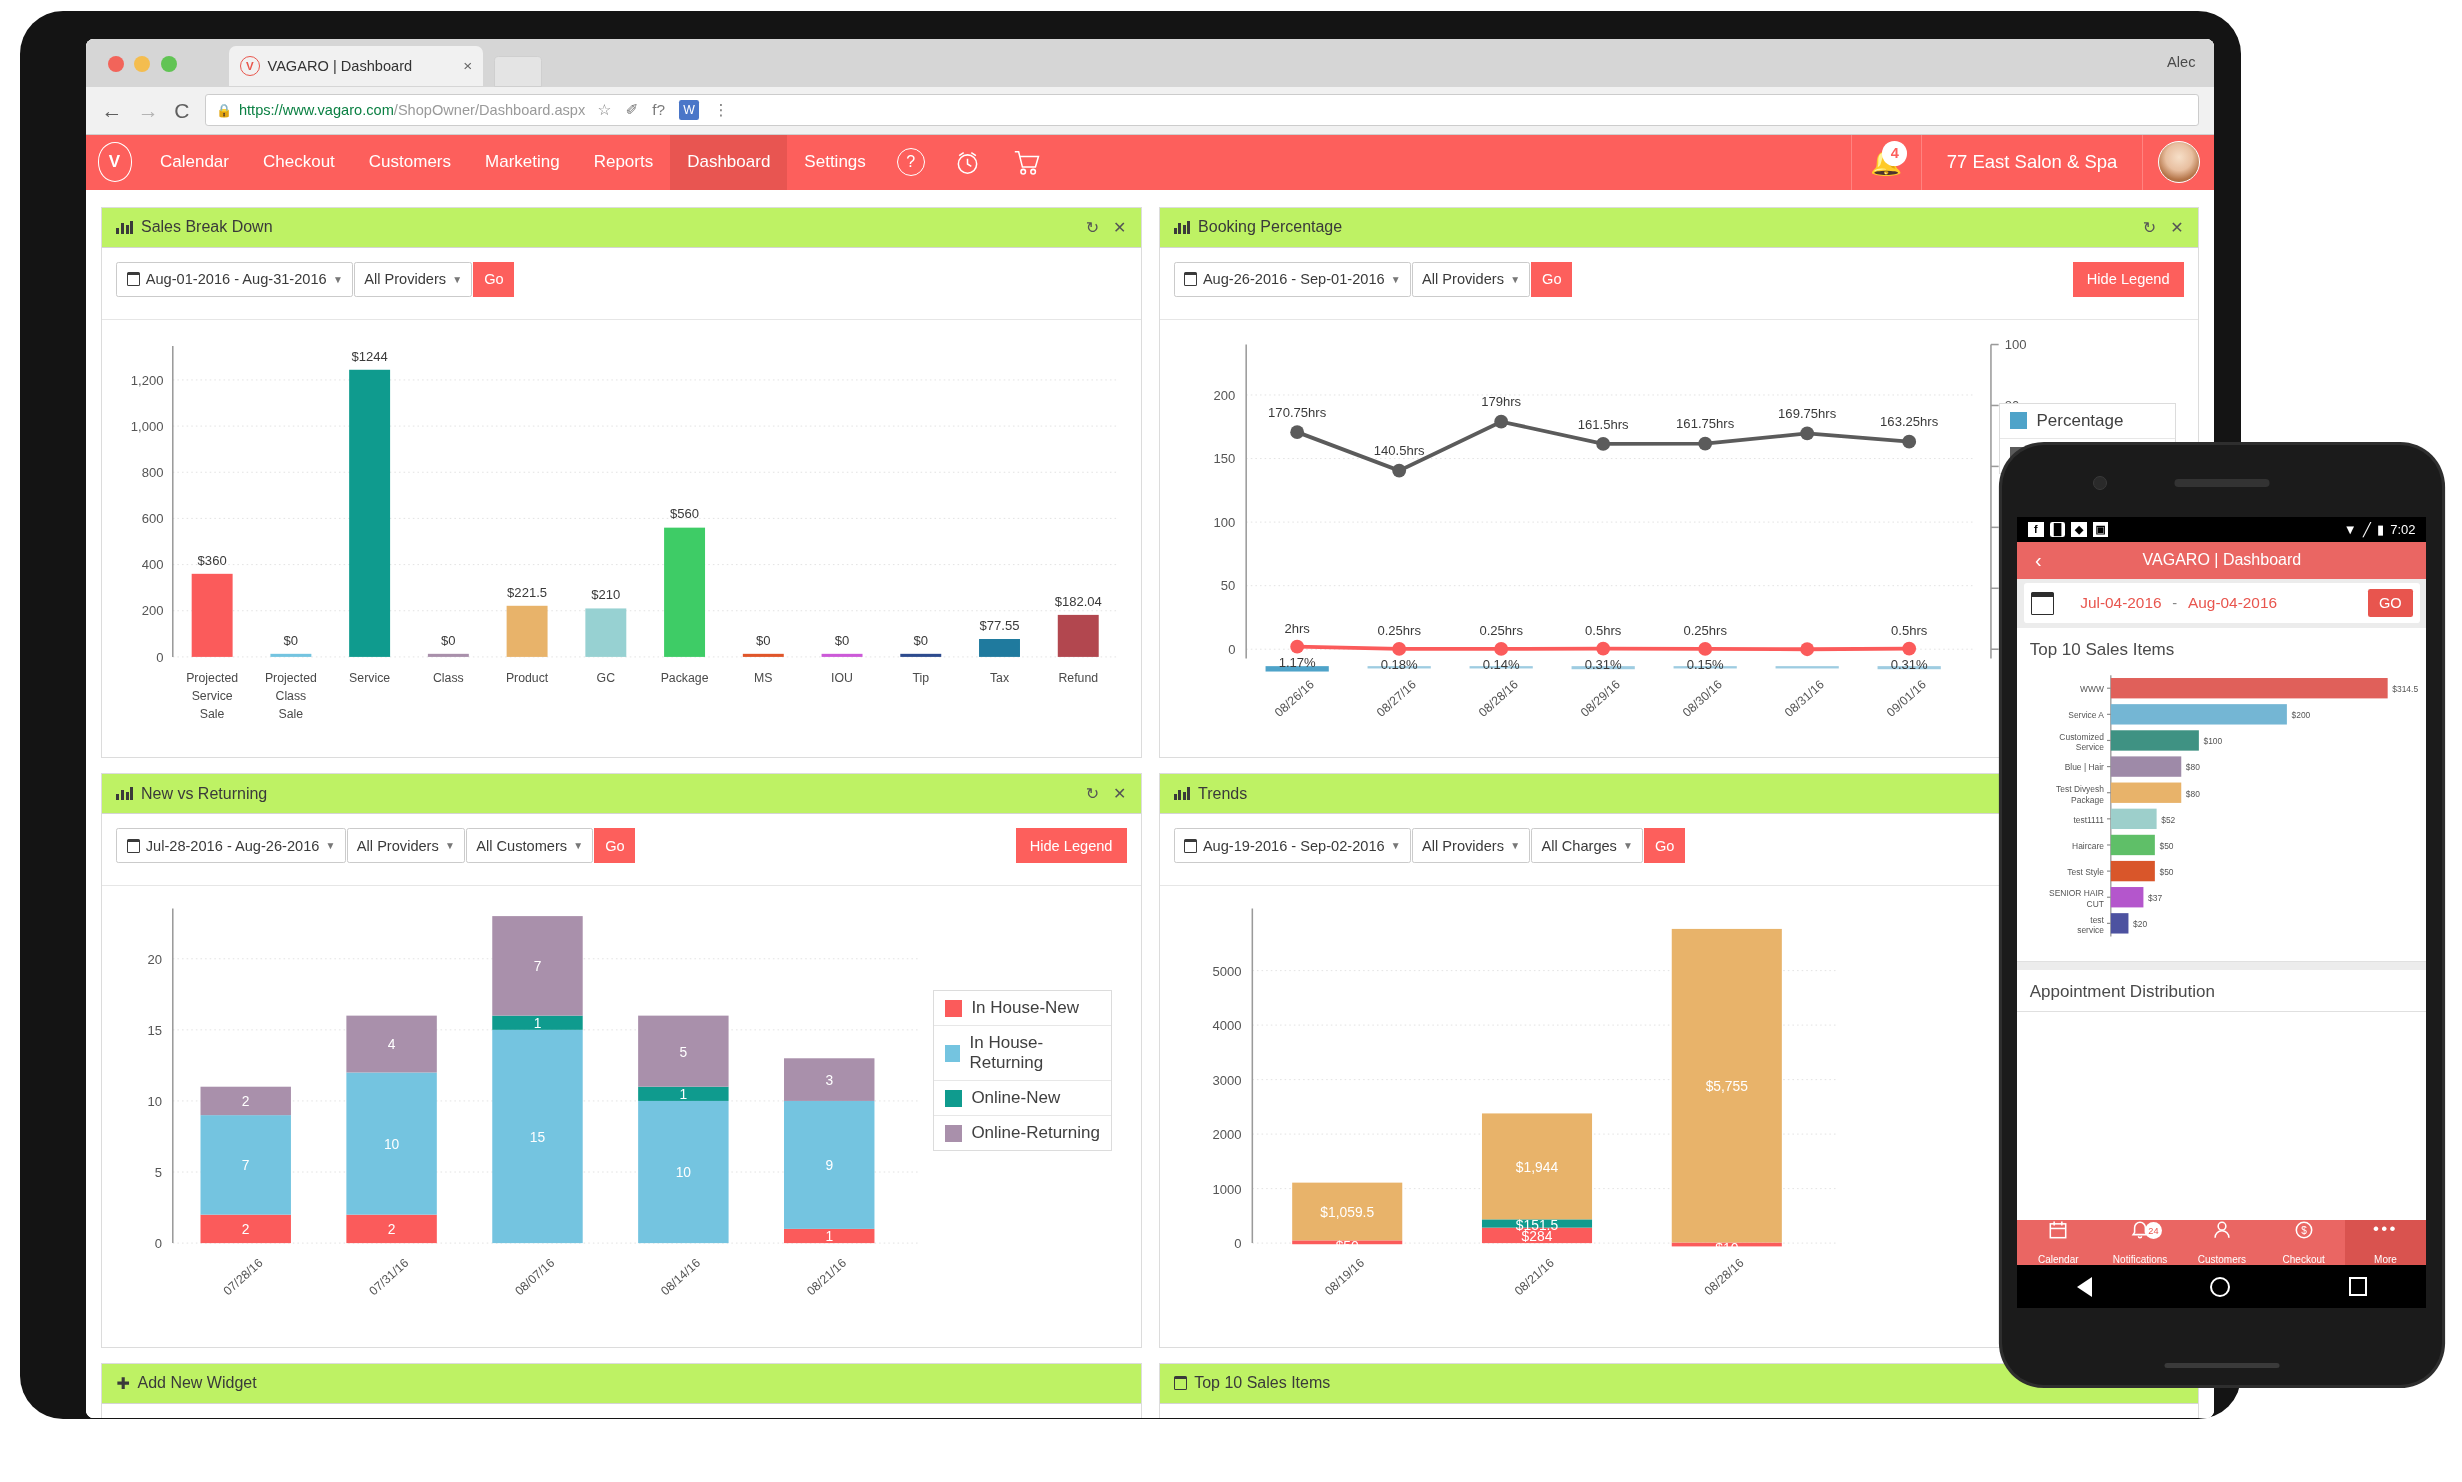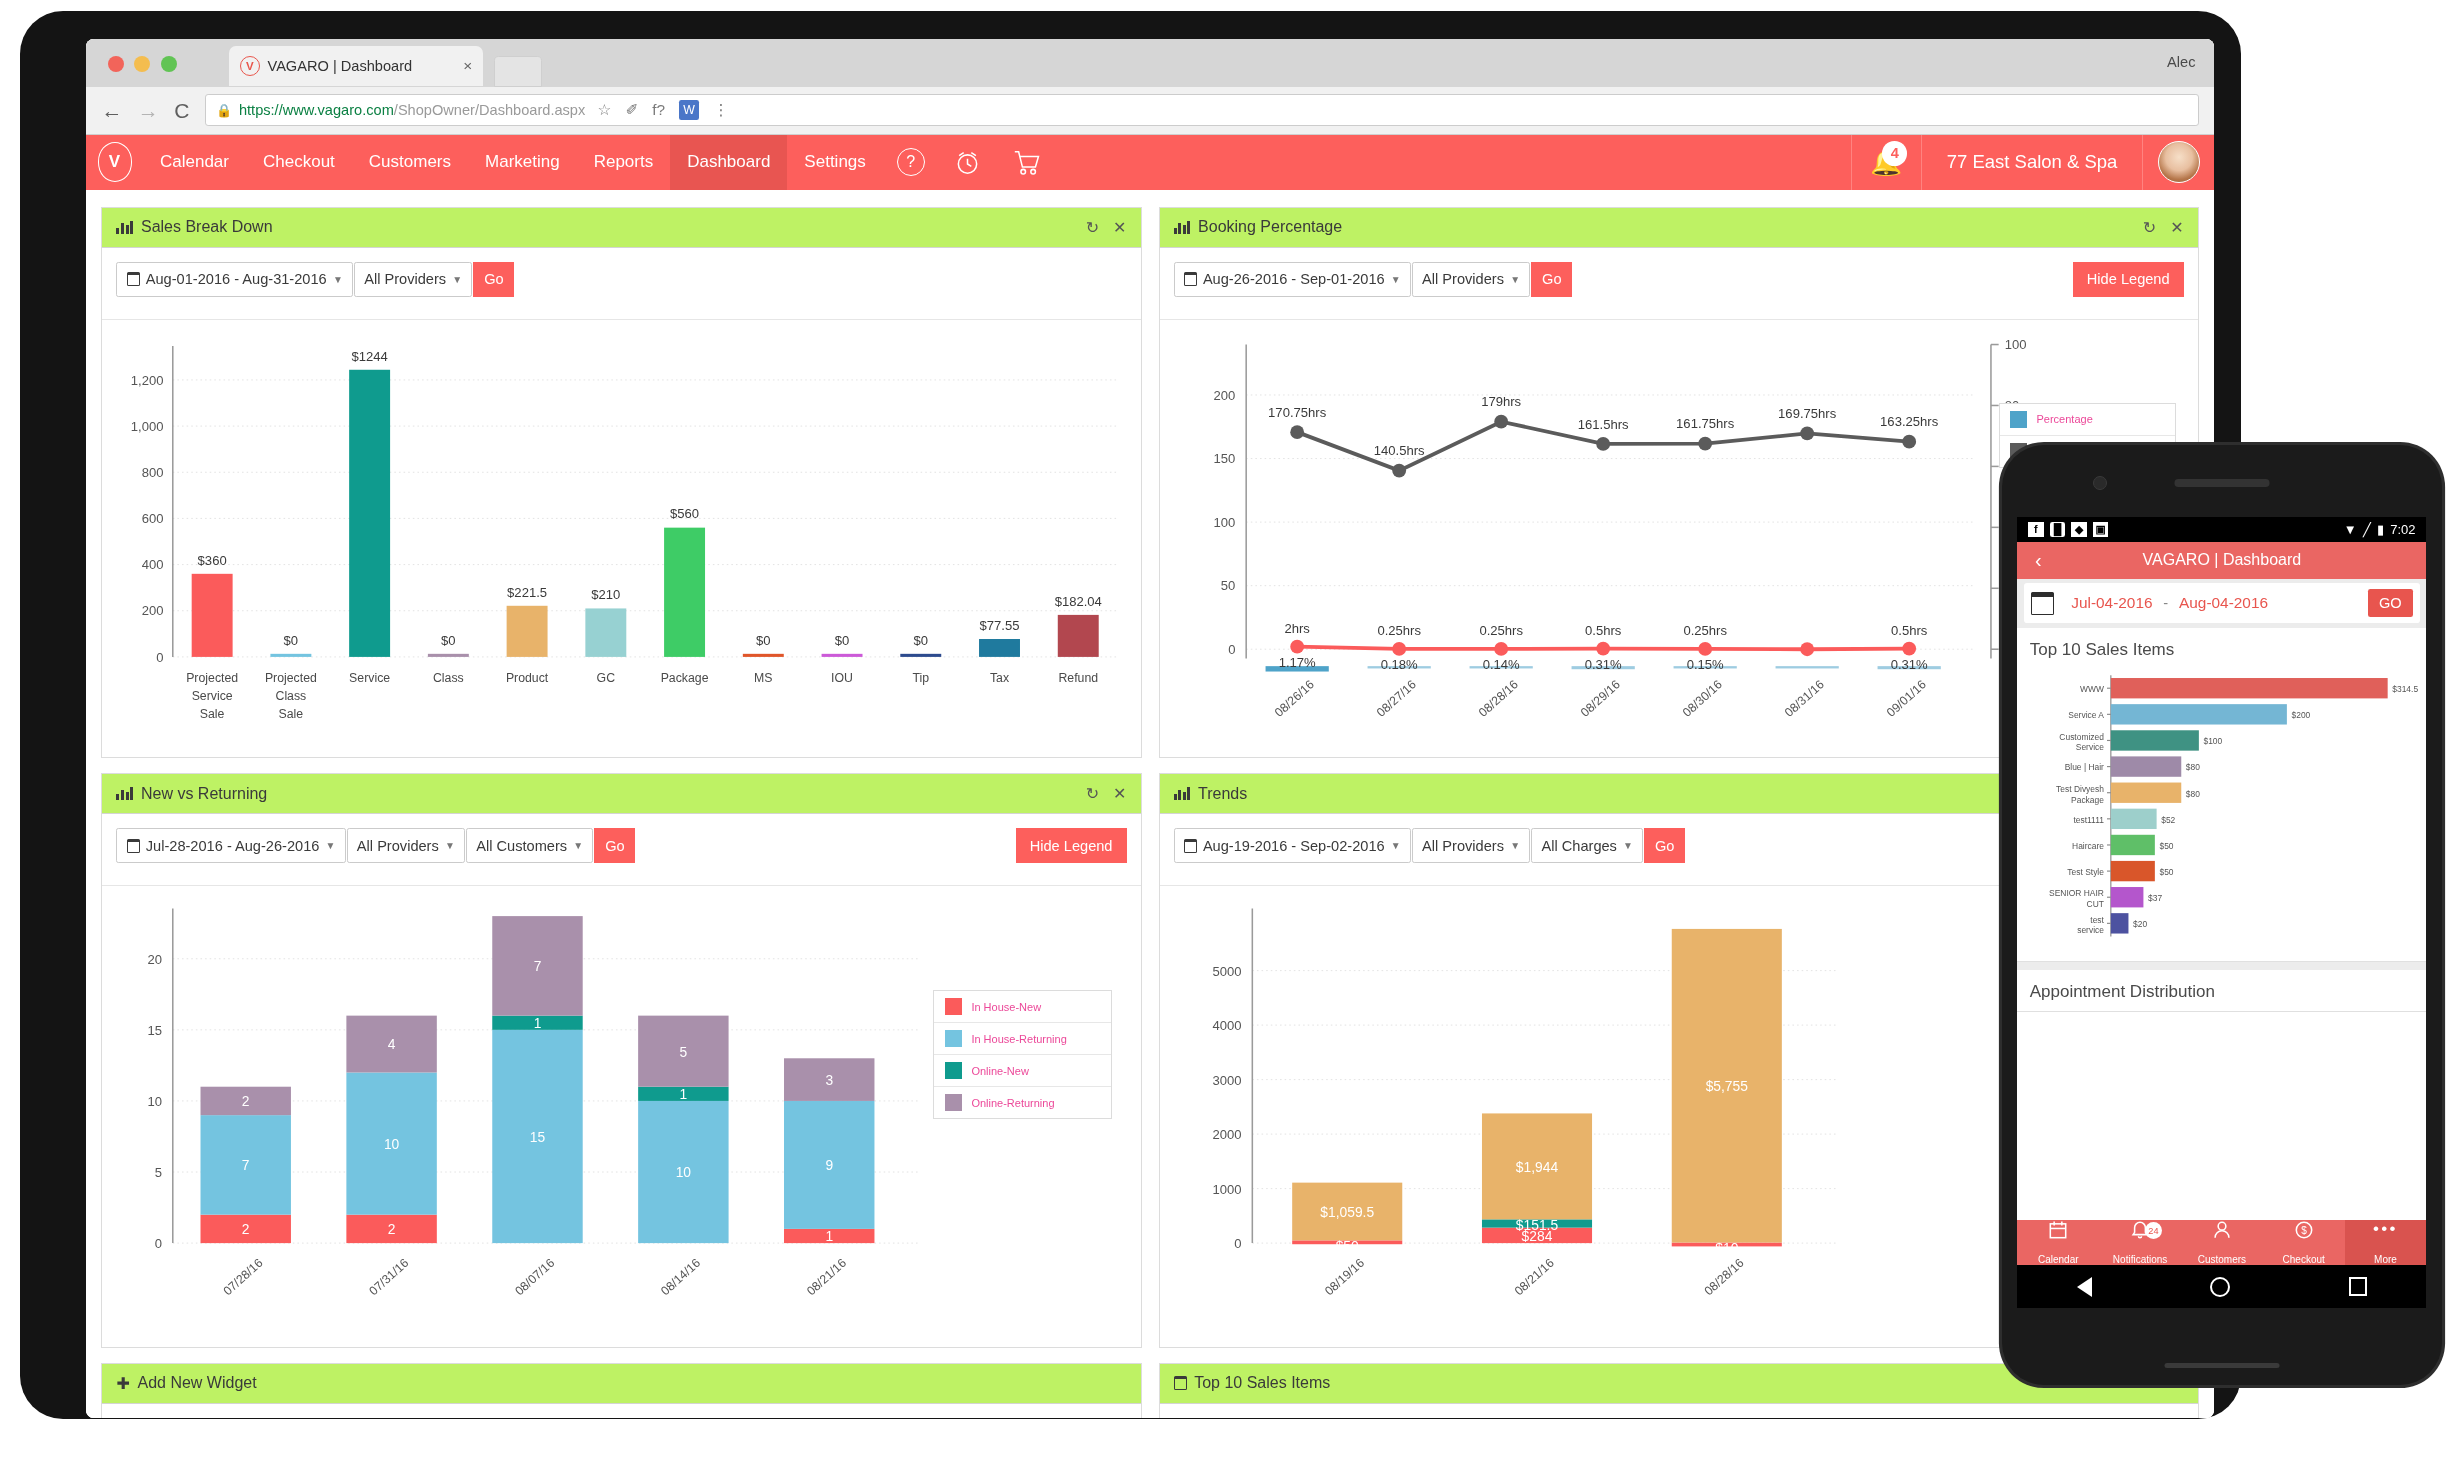--- a/index.html
+++ b/index.html
@@ -90,21 +90,21 @@
 
   .chartbox { position:relative; padding:6.2px 0 0 0; }
   svg { display:block; }
   .tick { font-size:17px; fill:#555; font-family:"Liberation Sans",sans-serif; }
   .xtick { font-size:16px; fill:#555; font-family:"Liberation Sans",sans-serif; }
   .dlabel { font-size:17px; fill:#3a3a3a; font-family:"Liberation Sans",sans-serif; }
   .dlabel-w { font-size:18px; fill:#fff; font-family:"Liberation Sans",sans-serif; }
   .catlabel { font-size:16px; fill:#4a4a4a; font-family:"Liberation Sans",sans-serif; }
 
   .legendbox { position:absolute; border:0.8px solid #dcdcdc; background:#fff; }
-  .legrow { display:flex; align-items:center; gap:9.2px; padding:7px 10.8px; border-bottom:0.8px solid #e7e7e7; font-size:11px; color:#ec4899; }
+  .legrow { display:flex; align-items:center; gap:9.2px; padding:7px 10.8px; border-bottom:0.8px solid #e7e7e7; font-size:17px; color:#404040; }
   .legrow:last-child { border-bottom:none; }
   .swatch { width:17px; height:17px; }
 
   
   .phone { position:absolute; left:2002px; top:445px; width:440px; height:940px;
       background:#1b1b1b; border-radius:42px; box-shadow:0 0 0 3.1px #2e2e2e; }
   .phone-screen { position:absolute; left:15.4px; top:72px; width:409px; height:791px;
       background:#fff; overflow:hidden; }
   .ph-status { height:24.6px; background:#000; display:flex; align-items:center; padding:0 10.8px; color:#fff; font-size:13px; }
   .ph-status .right { margin-left:auto; display:flex; align-items:center; gap:6.2px; }
@@ -662,21 +662,21 @@
       </div>
 
       <div class="ph-nav">
         <span class="ph-back">‹</span>
         <span class="ph-title">VAGARO | Dashboard</span>
       </div>
 
       <div class="ph-daterow">
         <div class="ph-datecard">
           <span class="ph-cal"></span>
-          <span class="ph-date" style="margin-left:17px">Jul-04-2016</span>
+          <span class="ph-date" style="margin-left:26px">Jul-04-2016</span>
           <span class="ph-dash" style="margin:0 10.8px">-</span>
           <span class="ph-date">Aug-04-2016</span>
           <span class="ph-go">GO</span>
         </div>
       </div>
 
       <div class="ph-card">
         <div class="ph-cardtitle">Top 10 Sales Items</div>
         <svg id="svg-mob" width="409" height="292" viewBox="0 0 532 380" role="img" aria-label="Top 10 Sales Items horizontal bar chart">
             <line x1="122" y1="8" x2="122" y2="348" stroke="#8a8a8a" stroke-width="1.5"></line>

